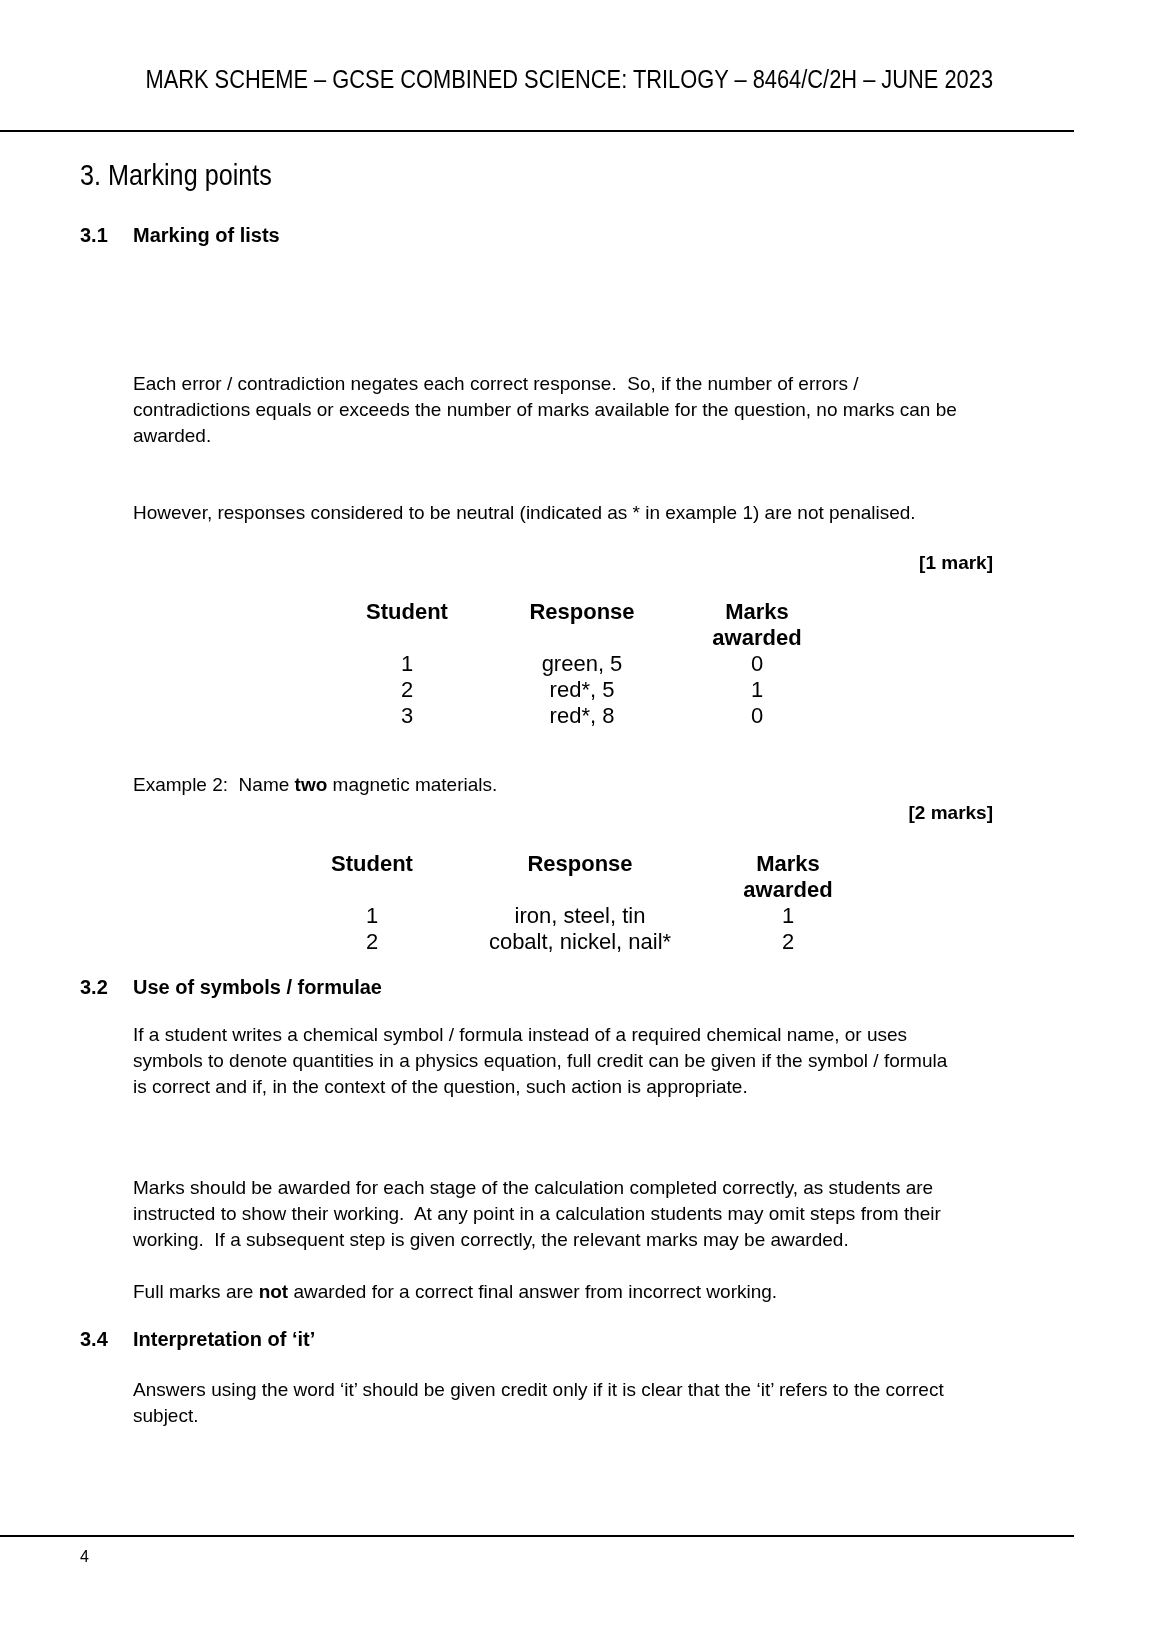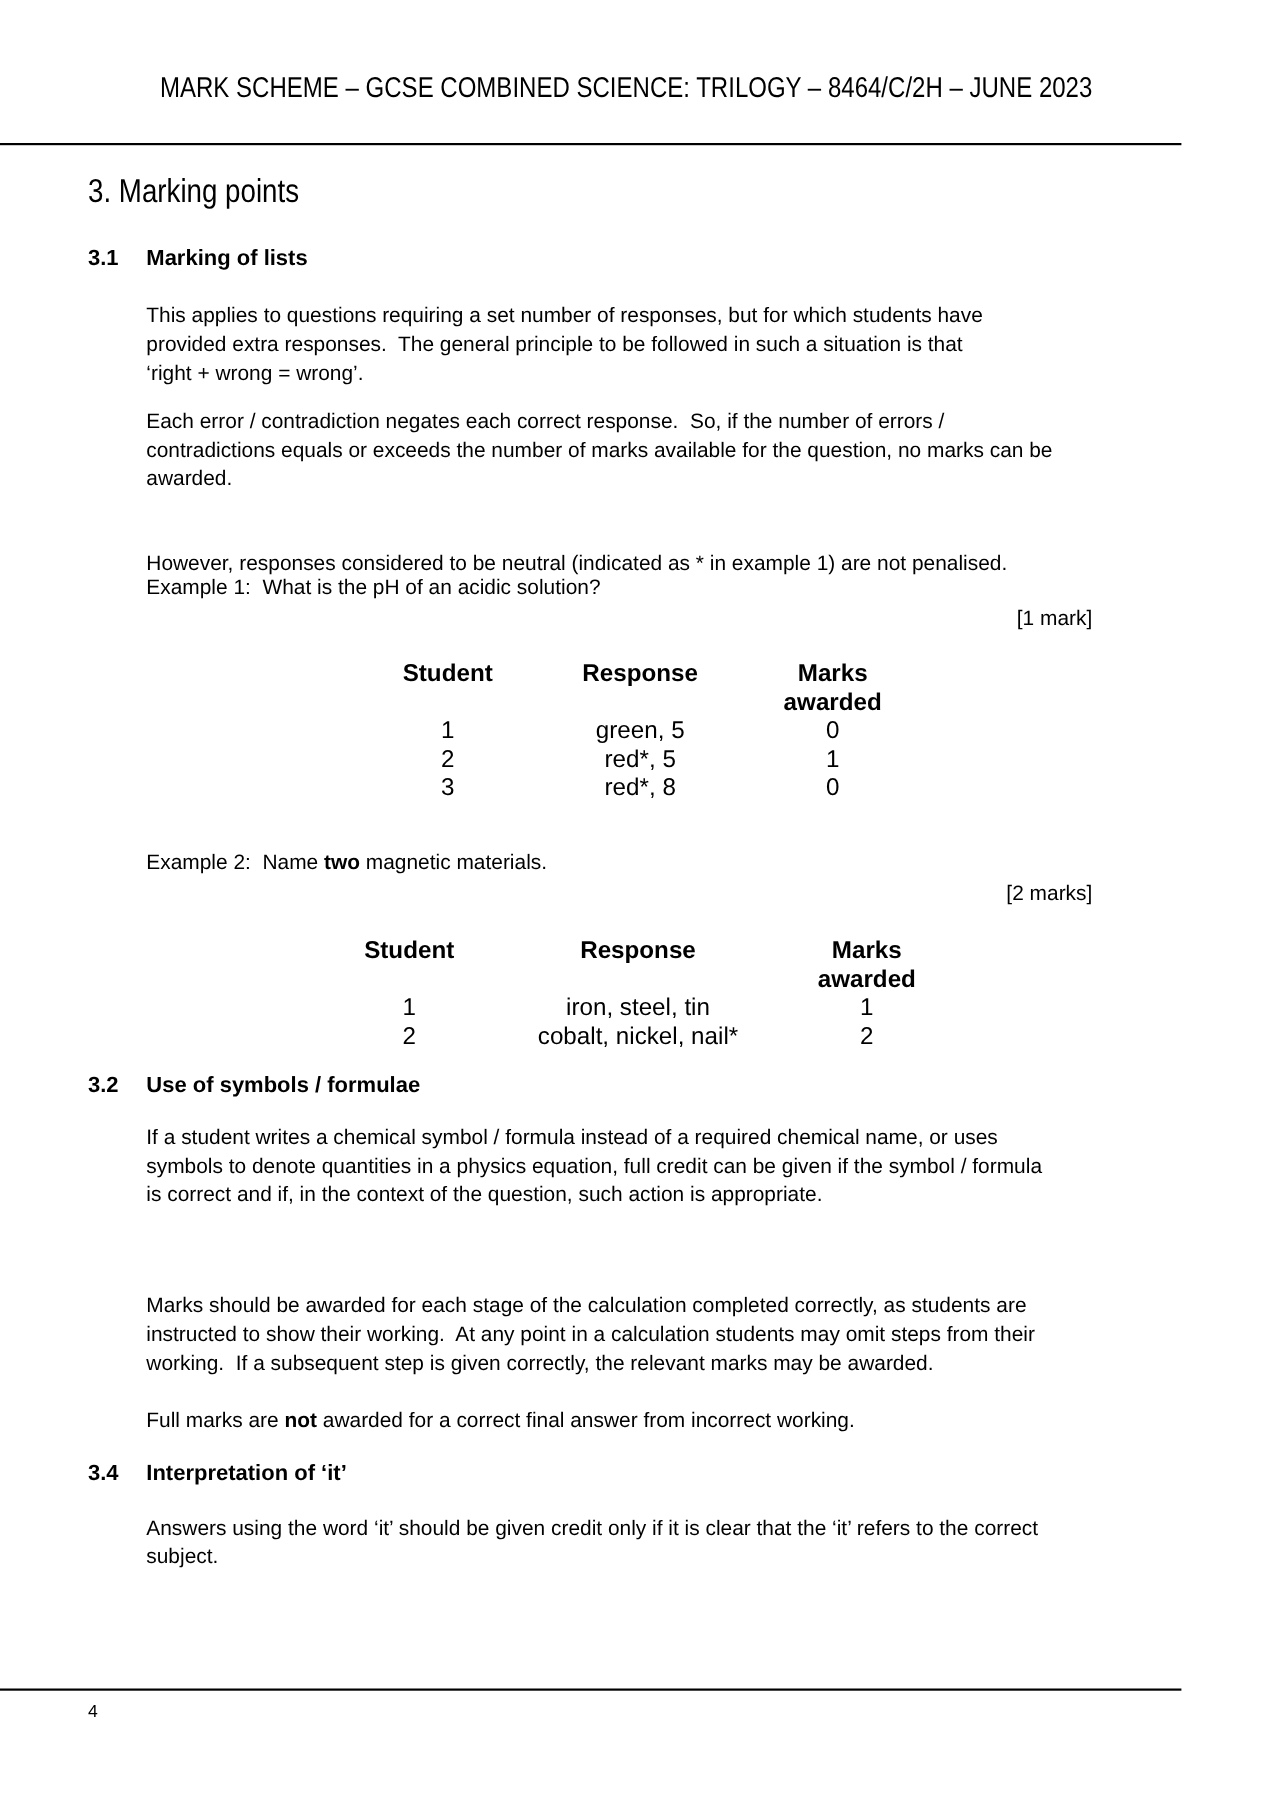--- a/index.html
+++ b/index.html
@@ -27,21 +27,21 @@
   }
   .sec{position:absolute;left:80px;font-size:20px;font-weight:bold;line-height:26px;white-space:nowrap;}
   .sec .num{display:inline-block;width:53px;}
   .para{
     position:absolute;left:133px;width:950px;
     font-size:19px;line-height:26px;
     white-space:pre-wrap;
   }
   .marks{
     position:absolute;right:81px;
-    font-size:19px;line-height:26px;font-weight:normal;white-space:nowrap;
+    font-size:19px;line-height:26px;font-weight:bold;white-space:nowrap;
   }
   .tbl{
     position:absolute;display:grid;
     font-size:22px;line-height:26px;text-align:center;
   }
   .tbl .th{font-weight:bold;white-space:pre-line;}
   .tbl-1{left:332px;top:599px;grid-template-columns:150px 200px 150px;}
   .tbl-2{left:297px;top:851px;grid-template-columns:150px 266px 150px;}
   .pagenum{position:absolute;left:80px;top:1547px;font-size:16px;line-height:20px;}
   b{font-weight:bold;}
@@ -52,29 +52,25 @@
 <div class="page">
 
   <div class="hdr">MARK SCHEME – GCSE COMBINED SCIENCE: TRILOGY – 8464/C/2H – JUNE 2023</div>
   <div class="rule rule-top"></div>
 
   <div class="doc-title">3. Marking points</div>
 
   <div class="sec" style="top:222px;">
     <span class="num">3.1</span><span>Marking of lists</span>
   </div>
-  <div class="para" style="top:275px;">This applies to questions requiring a set number of responses, but for which students have
-provided extra responses.  The general principle to be followed in such a situation is that
-‘right + wrong = wrong’.</div>
   <div class="para" style="top:371px;">Each error / contradiction negates each correct response.  So, if the number of errors /
 contradictions equals or exceeds the number of marks available for the question, no marks can be
 awarded.</div>
   <div class="para" style="top:500px;">However, responses considered to be neutral (indicated as * in example 1) are not penalised.</div>
 
-  <div class="para" style="top:522px;">Example 1:  What is the pH of an acidic solution?</div>
   <div class="marks" style="top:550px;">[1 mark]</div>
 
   <div class="tbl tbl-1">
     <div class="th">Student</div>
     <div class="th">Response</div>
     <div class="th">Marks
 awarded</div>
     <div>1</div>
     <div>green, 5</div>
     <div>0</div>

